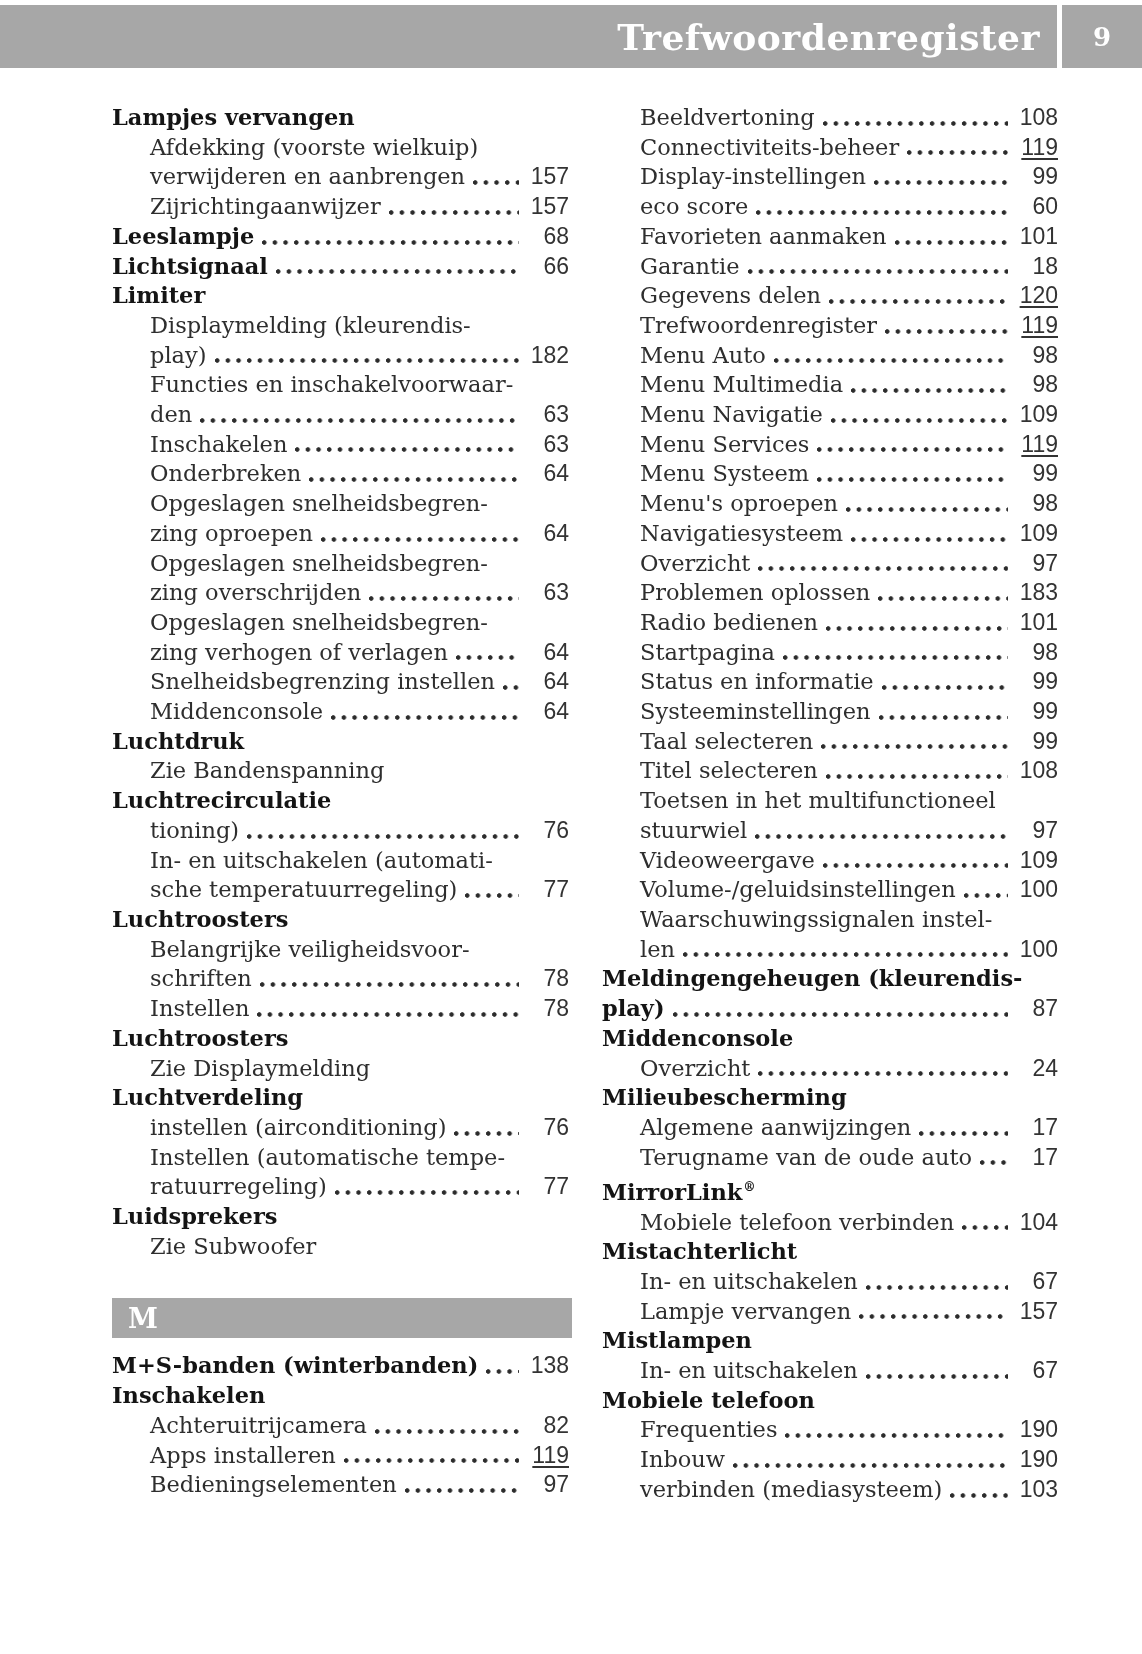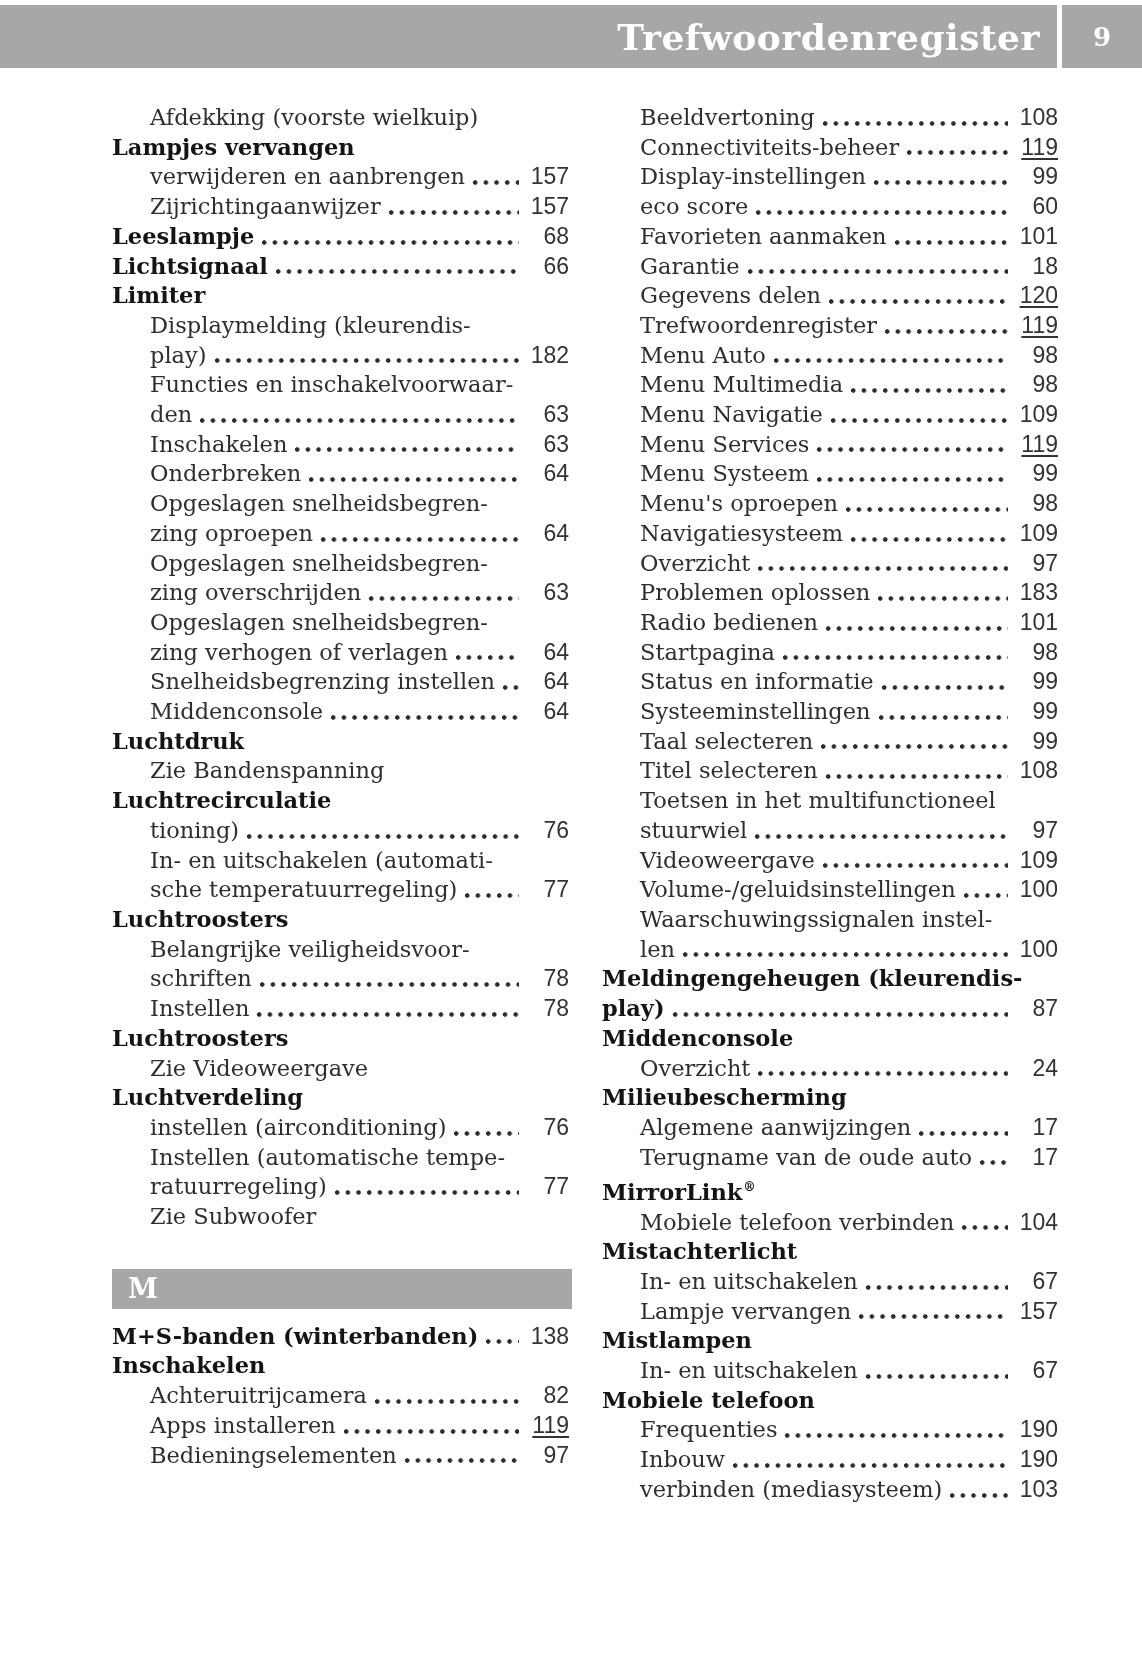--- a/index.html
+++ b/index.html
@@ -84,26 +84,26 @@
 <div class="page">
 
   <div class="topbar">
     <span class="title">Trefwoordenregister</span>
   </div>
   <div class="pagebox">
     <span>9</span>
   </div>
 
   <section class="col col-left" id="col-left">
+      <div class="line head">
+        <span class="t">Lampjes vervangen</span>
+      </div>
       <div class="line sub">
         <span class="t">Afdekking (voorste wielkuip)</span>
       </div>
-      <div class="line head">
-        <span class="t">Lampjes vervangen</span>
-      </div>
       <div class="line sub">
         <span class="t">verwijderen en aanbrengen</span>
         <span class="dots"></span>
         <span class="num">157</span>
       </div>
       <div class="line sub">
         <span class="t">Zijrichtingaanwijzer</span>
         <span class="dots"></span>
         <span class="num">157</span>
       </div>
@@ -215,37 +215,40 @@
       </div>
       <div class="line sub">
         <span class="t">Instellen</span>
         <span class="dots"></span>
         <span class="num">78</span>
       </div>
       <div class="line head">
         <span class="t">Luchtroosters</span>
       </div>
       <div class="line sub">
-        <span class="t">Zie Videoweergave</span>
+        <span class="t">Zie Displaymelding</span>
       </div>
       <div class="line head">
         <span class="t">Luchtverdeling</span>
       </div>
       <div class="line sub">
         <span class="t">instellen (airconditioning)</span>
         <span class="dots"></span>
         <span class="num">76</span>
       </div>
       <div class="line sub">
         <span class="t">Instellen (automatische tempe-</span>
       </div>
       <div class="line sub">
         <span class="t">ratuurregeling)</span>
         <span class="dots"></span>
         <span class="num">77</span>
+      </div>
+      <div class="line head">
+        <span class="t">Luidsprekers</span>
       </div>
       <div class="line sub">
         <span class="t">Zie Subwoofer</span>
       </div>
       <div class="section-bar">
         <span class="letter">M</span>
       </div>
       <div class="line head">
         <span class="t">M+S-banden (winterbanden)</span>
         <span class="dots"></span>

